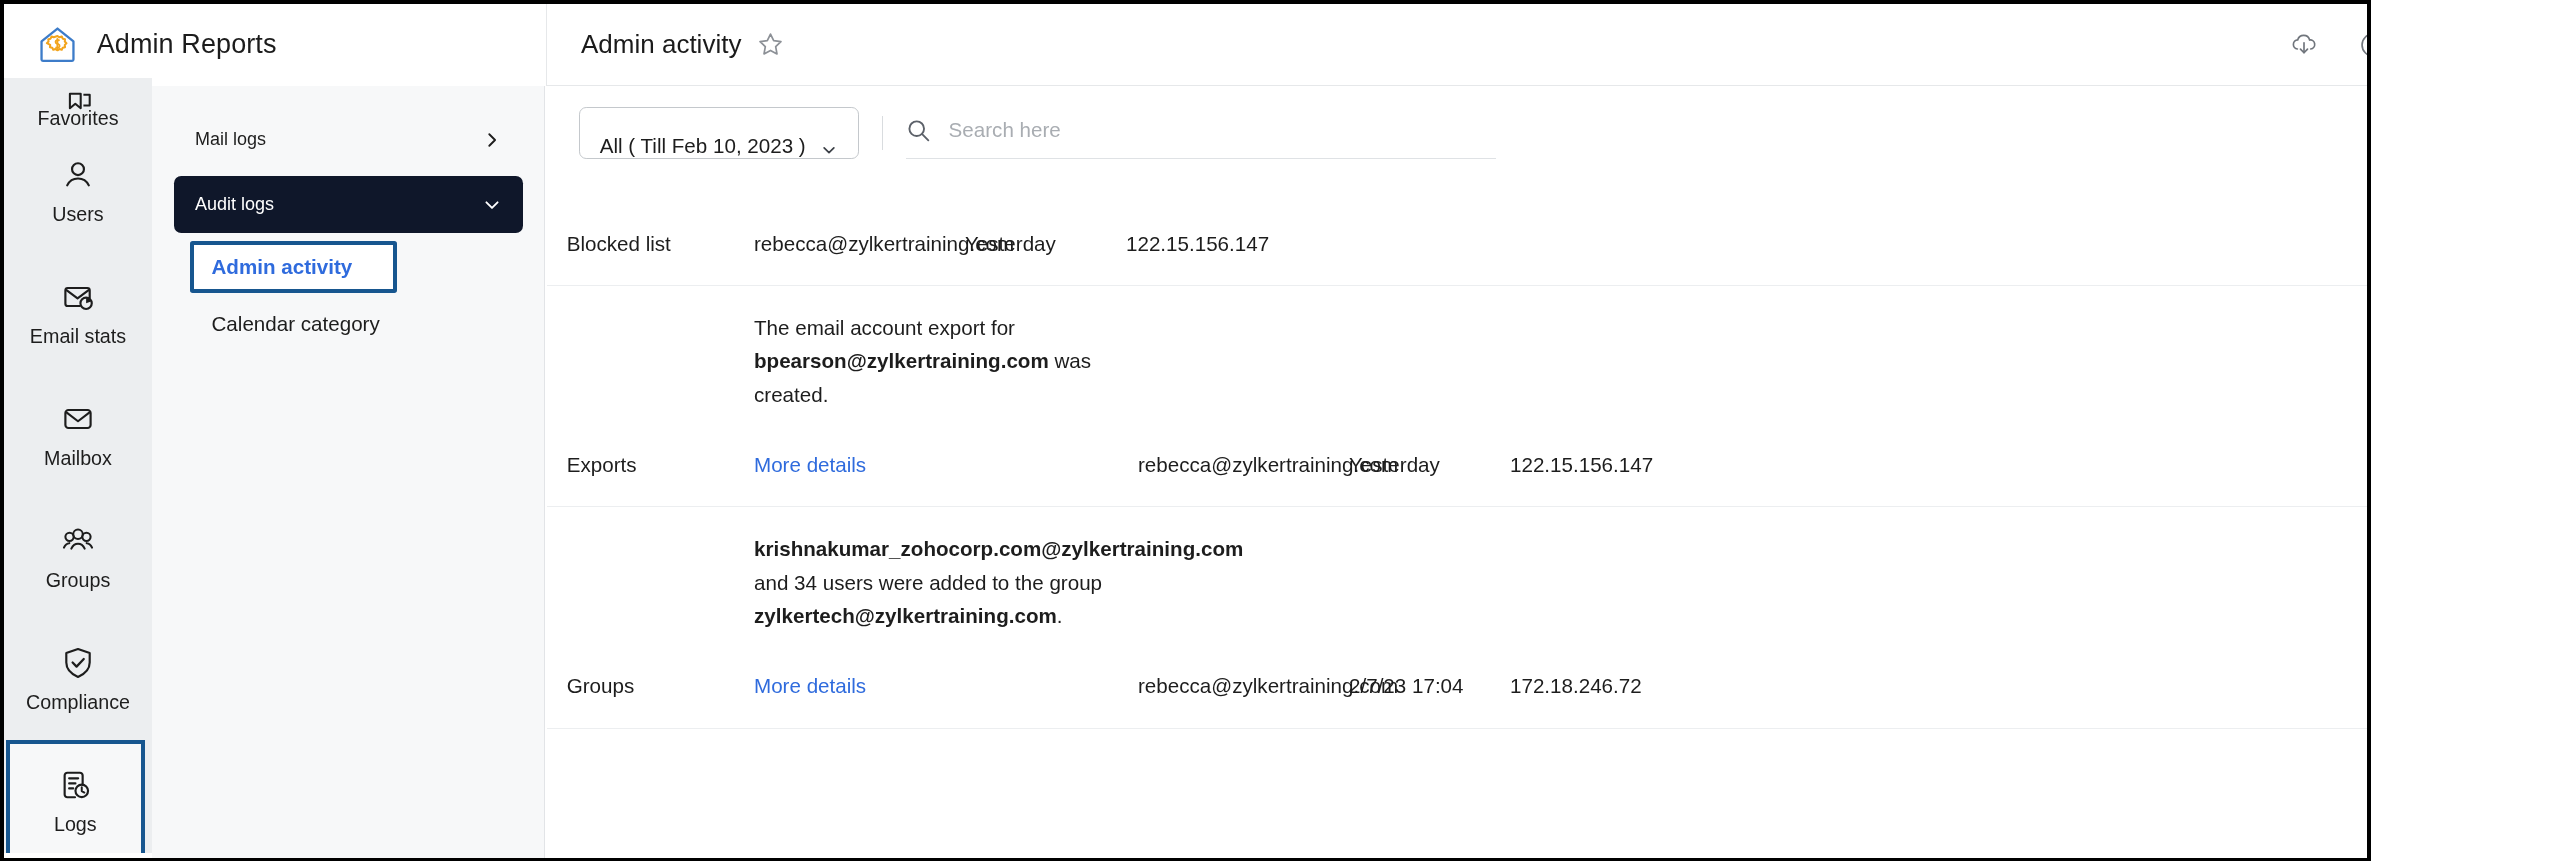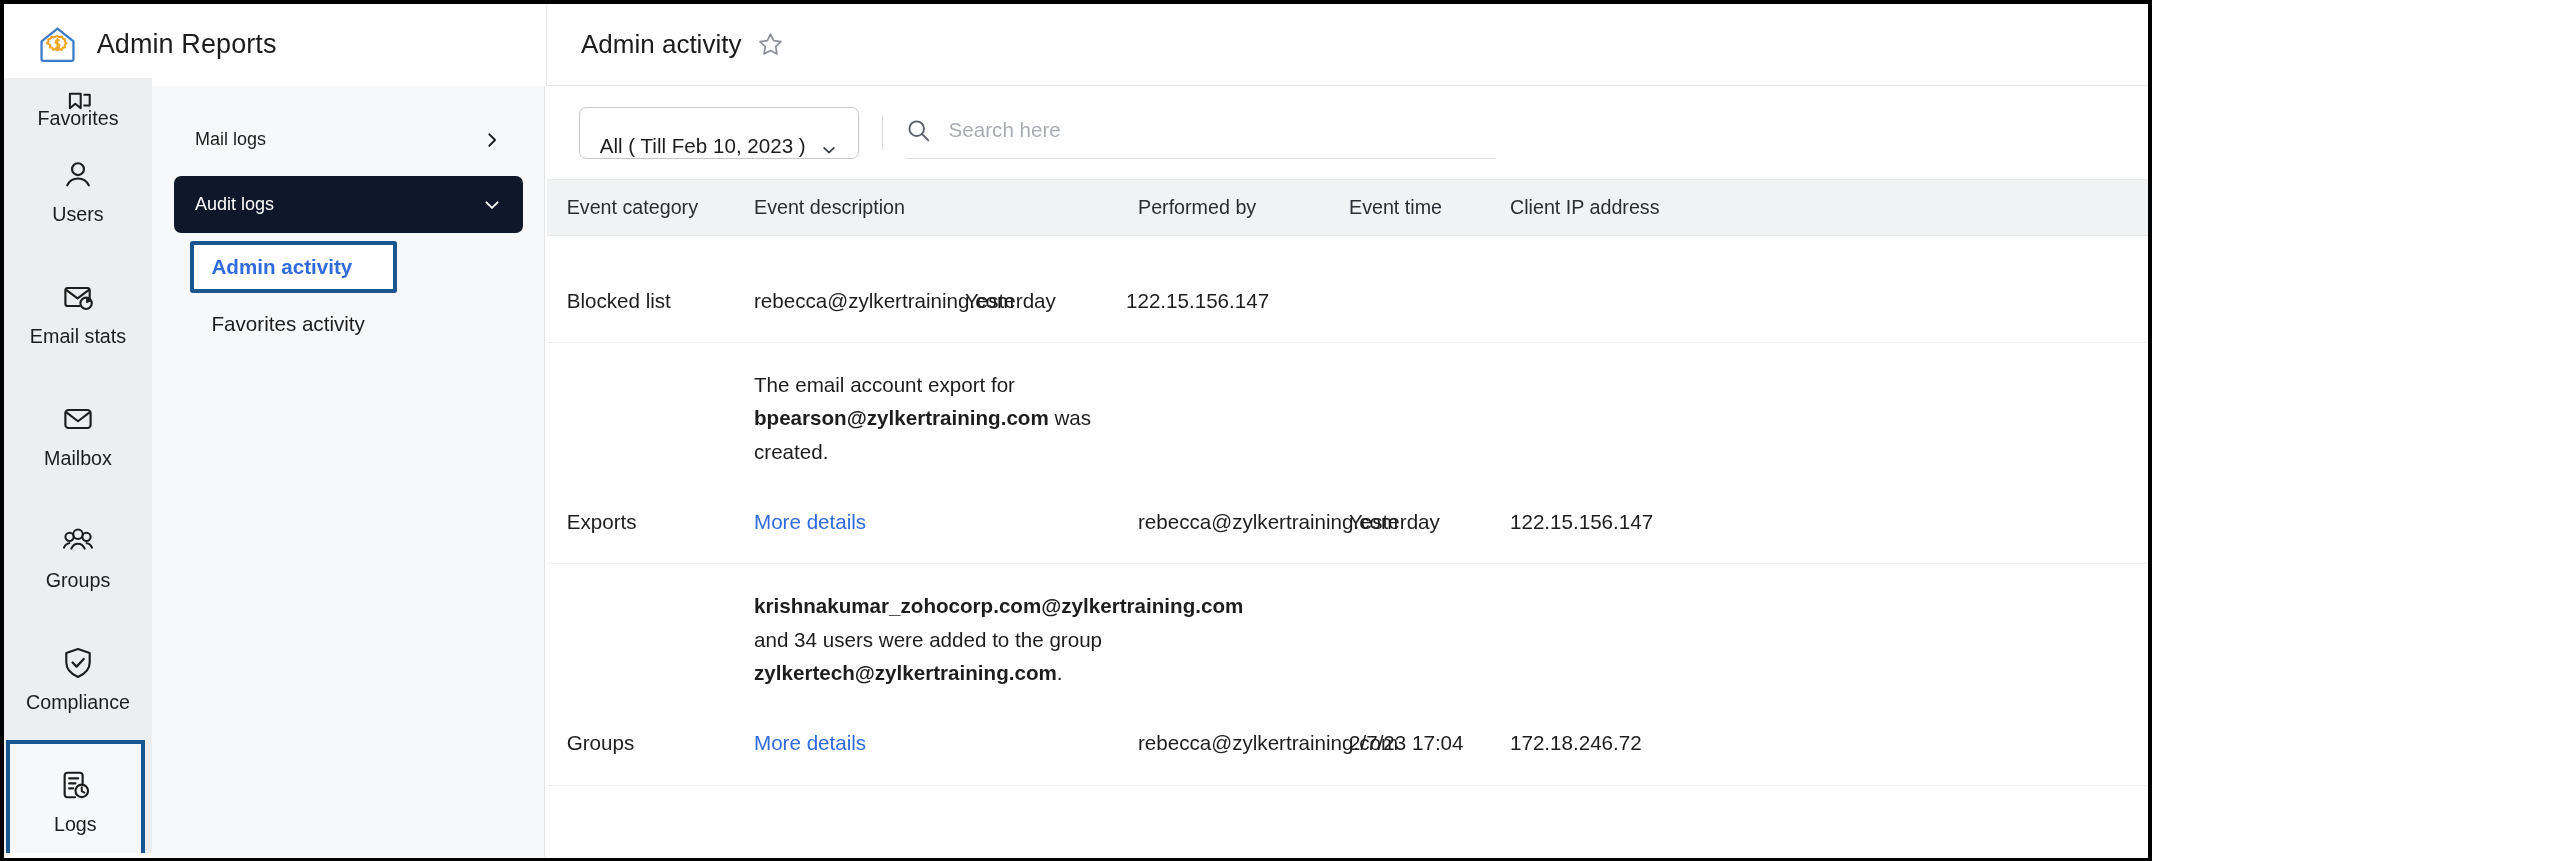--- a/index.html
+++ b/index.html
@@ -7,21 +7,21 @@
     width: 2576px;
     height: 862px;
     overflow: hidden;
     background: #ffffff;
     font-family: "Liberation Sans", sans-serif;
     -webkit-font-smoothing: antialiased;
   }
 
   #app {
     position: relative;
-    width: 2152px;
+    width: 2371px;
     height: 862px;
     border-top: 4.5px solid #000000;
     border-left: 4.5px solid #000000;
     border-right: 4.5px solid #000000;
     border-bottom: 4.5px solid #000000;
     background: #ffffff;
     overflow: hidden;
   }
 
   
@@ -486,21 +486,21 @@
           <path d="M3.8 7 L10 13.2 L16.2 7" fill="none" stroke="#ffffff" stroke-width="2.1" stroke-linecap="round" stroke-linejoin="round"></path>
         </svg>
       </span>
     </div>
 
     <div class="subitem active">
       <span>Admin activity</span>
     </div>
 
     <div class="subitem">
-      <span>Favorites activity</span>
+      <span>Calendar category</span>
     </div>
   </div>
 
   <div class="main">
 
     <div class="filterbar">
 
       <div class="date-select">
         <span>All ( Till Feb 10, 2023 )</span>
         <span class="subnav-chev">
@@ -532,27 +532,20 @@
             <path d="M21.6 5.6 L21.4 11.6 L15.6 11.2" fill="none" stroke="#6b7079" stroke-width="2" stroke-linecap="round" stroke-linejoin="round"></path>
             <path d="M4.4 20.4 L4.6 14.4 L10.4 14.8" fill="none" stroke="#6b7079" stroke-width="2" stroke-linecap="round" stroke-linejoin="round"></path>
           </svg>
         </span>
         <span>Refresh</span>
       </div>
     </div>
 
     <div class="tbl">
 
-      <div class="thead">
-        <span class="th c1">Event category</span>
-        <span class="th c2">Event description</span>
-        <span class="th c3">Performed by</span>
-        <span class="th c4">Event time</span>
-        <span class="th c5">Client IP address</span>
-      </div>
 
       <div id="table-body">
           <div class="row">
             <span class="cell c1">Blocked list</span>
             <span class="cell c3">rebecca@zylkertraining.com</span>
             <span class="cell c4">Yesterday</span>
             <span class="cell c5">122.15.156.147</span>
           </div>
           <div class="row">
             <span class="cell c1">Exports</span>

